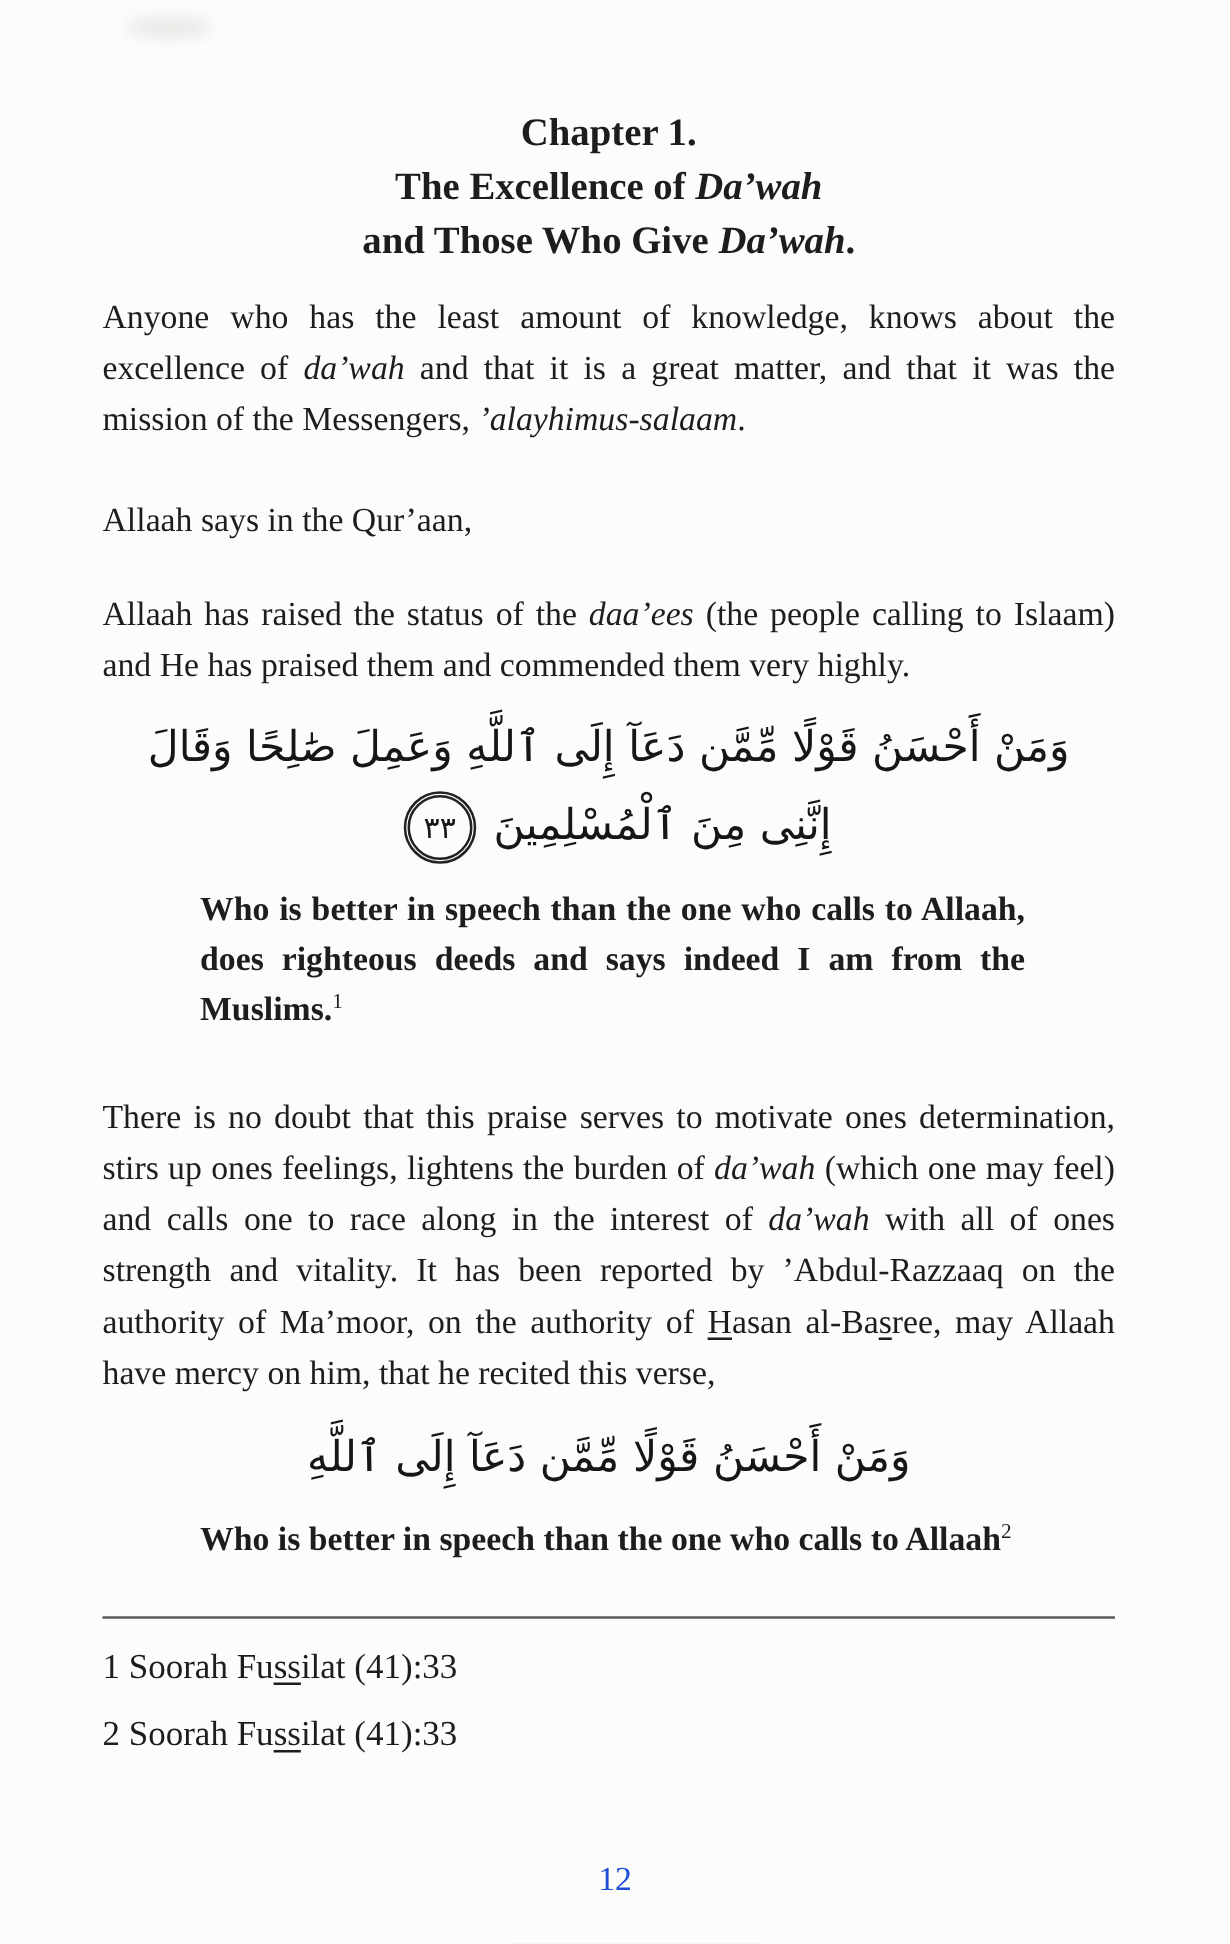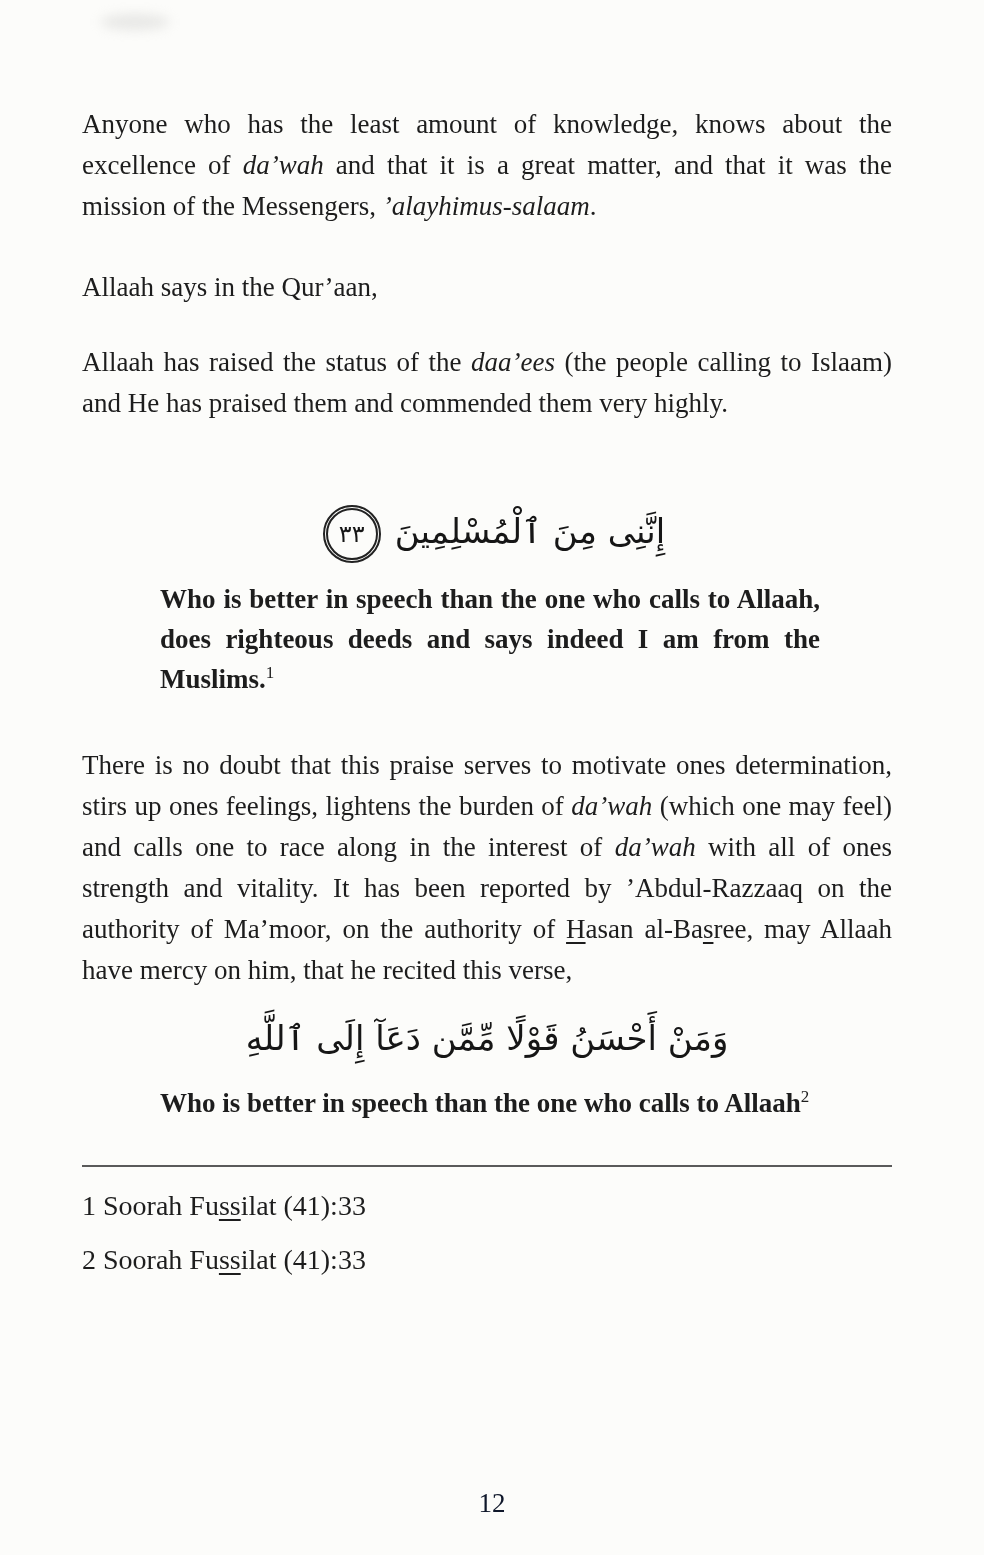--- a/index.html
+++ b/index.html
@@ -102,39 +102,44 @@
     margin: 24px 0 0 0;
   }
   #fn2 { }
   .page-number {
     position: absolute;
     bottom: 36px;
     left: 0;
     width: 100%;
     text-align: center;
     font-size: 27px;
-    color: #0f172a;
+    color: #1d4ed8;
   }
 </style>
 </head>
 <body>
 
 <div class="page">
 
   <div class="smudge"></div>
 
+  <h1 class="title">
+    <span>Chapter 1.</span><br>
+    <span><span>The Excellence of </span><span class="italic">Da’wah</span></span><br>
+    <span><span>and Those Who Give </span><span class="italic">Da’wah</span><span>.</span></span>
+  </h1>
 
   <p class="body-par" id="p1"><span>Anyone who has the least amount of knowledge, knows about the excellence of </span><span class="italic">da’wah</span><span> and that it is a great matter, and that it was the mission of the Messengers, </span><span class="italic">’alayhimus-salaam</span><span>.</span></p>
 
   <p class="body-par" id="p3"><span>Allaah says in the Qur’aan,</span></p>
 
   <p class="body-par" id="p2"><span>Allaah has raised the status of the </span><span class="italic">daa’ees</span><span> (the people calling to Islaam) and He has praised them and commended them very highly.</span></p>
 
   <div class="arabic" id="arabic1">
-    <br>
+    <span>وَمَنْ أَحْسَنُ قَوْلًا مِّمَّن دَعَآ إِلَى ٱللَّهِ وَعَمِلَ صَٰلِحًا وَقَالَ</span><br>
     <span>إِنَّنِى مِنَ ٱلْمُسْلِمِينَ</span><span class="ayah-medallion">٣٣</span>
   </div>
 
   <p class="translation" id="translation1"><span>Who is better in speech than the one who calls to Allaah, does righteous deeds and says indeed I am from the Muslims.</span><sup class="fn-ref">1</sup></p>
 
   <p class="body-par" id="p4"><span>There is no doubt that this praise serves to motivate ones determination, stirs up ones feelings, lightens the burden of </span><span class="italic">da’wah</span><span> (which one may feel) and calls one to race along in the interest of </span><span class="italic">da’wah</span><span> with all of ones strength and vitality. It has been reported by ’Abdul-Razzaaq on the authority of Ma’moor, on the authority of </span><span class="u-mark">H</span><span>asan al-Ba</span><span class="u-mark">s</span><span>ree, may Allaah have mercy on him, that he recited this verse,</span></p>
 
   <div class="arabic" id="arabic2">
     <span>وَمَنْ أَحْسَنُ قَوْلًا مِّمَّن دَعَآ إِلَى ٱللَّهِ</span>
   </div>

